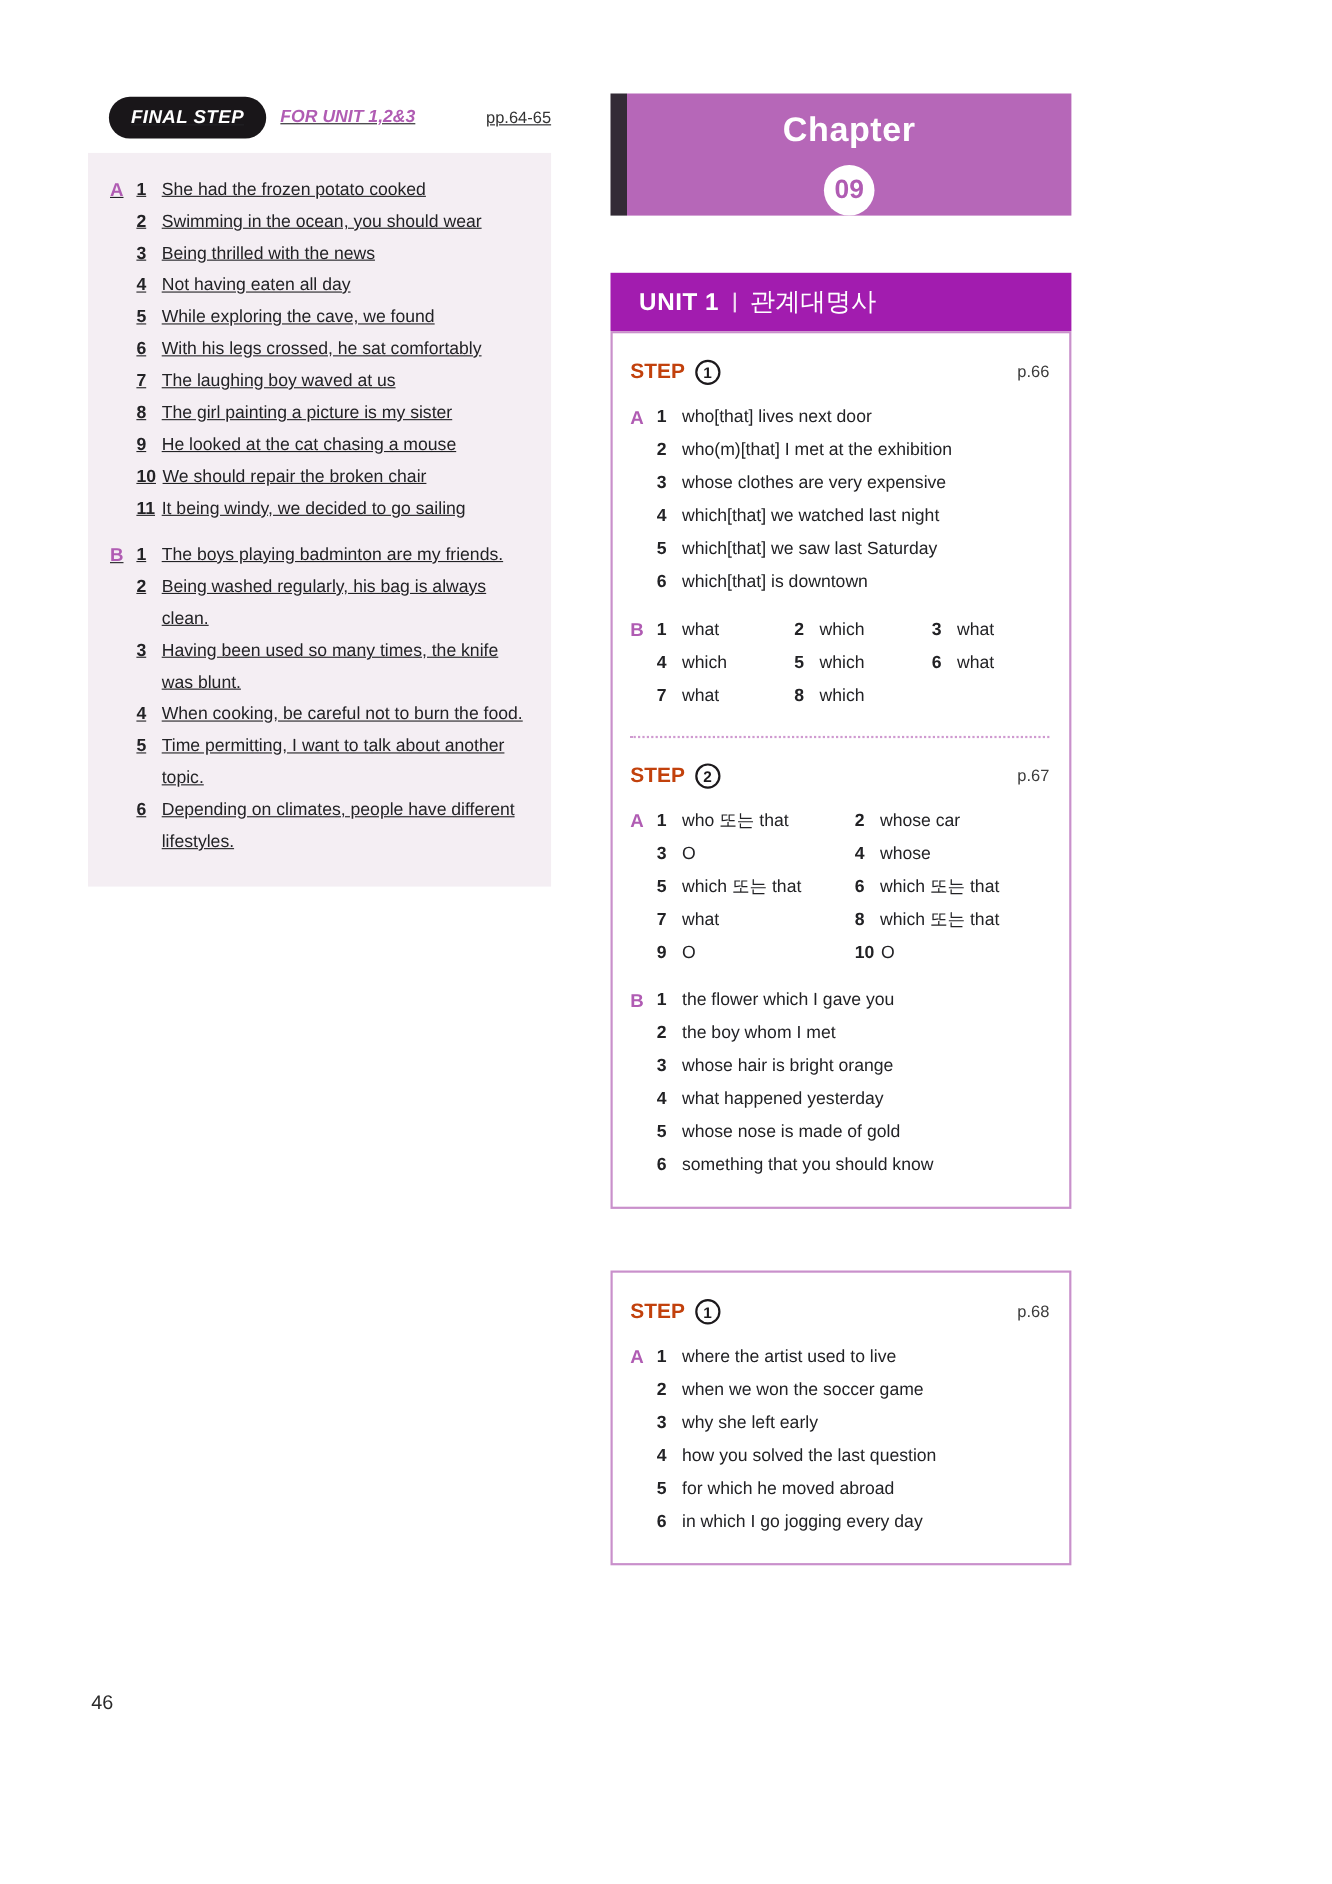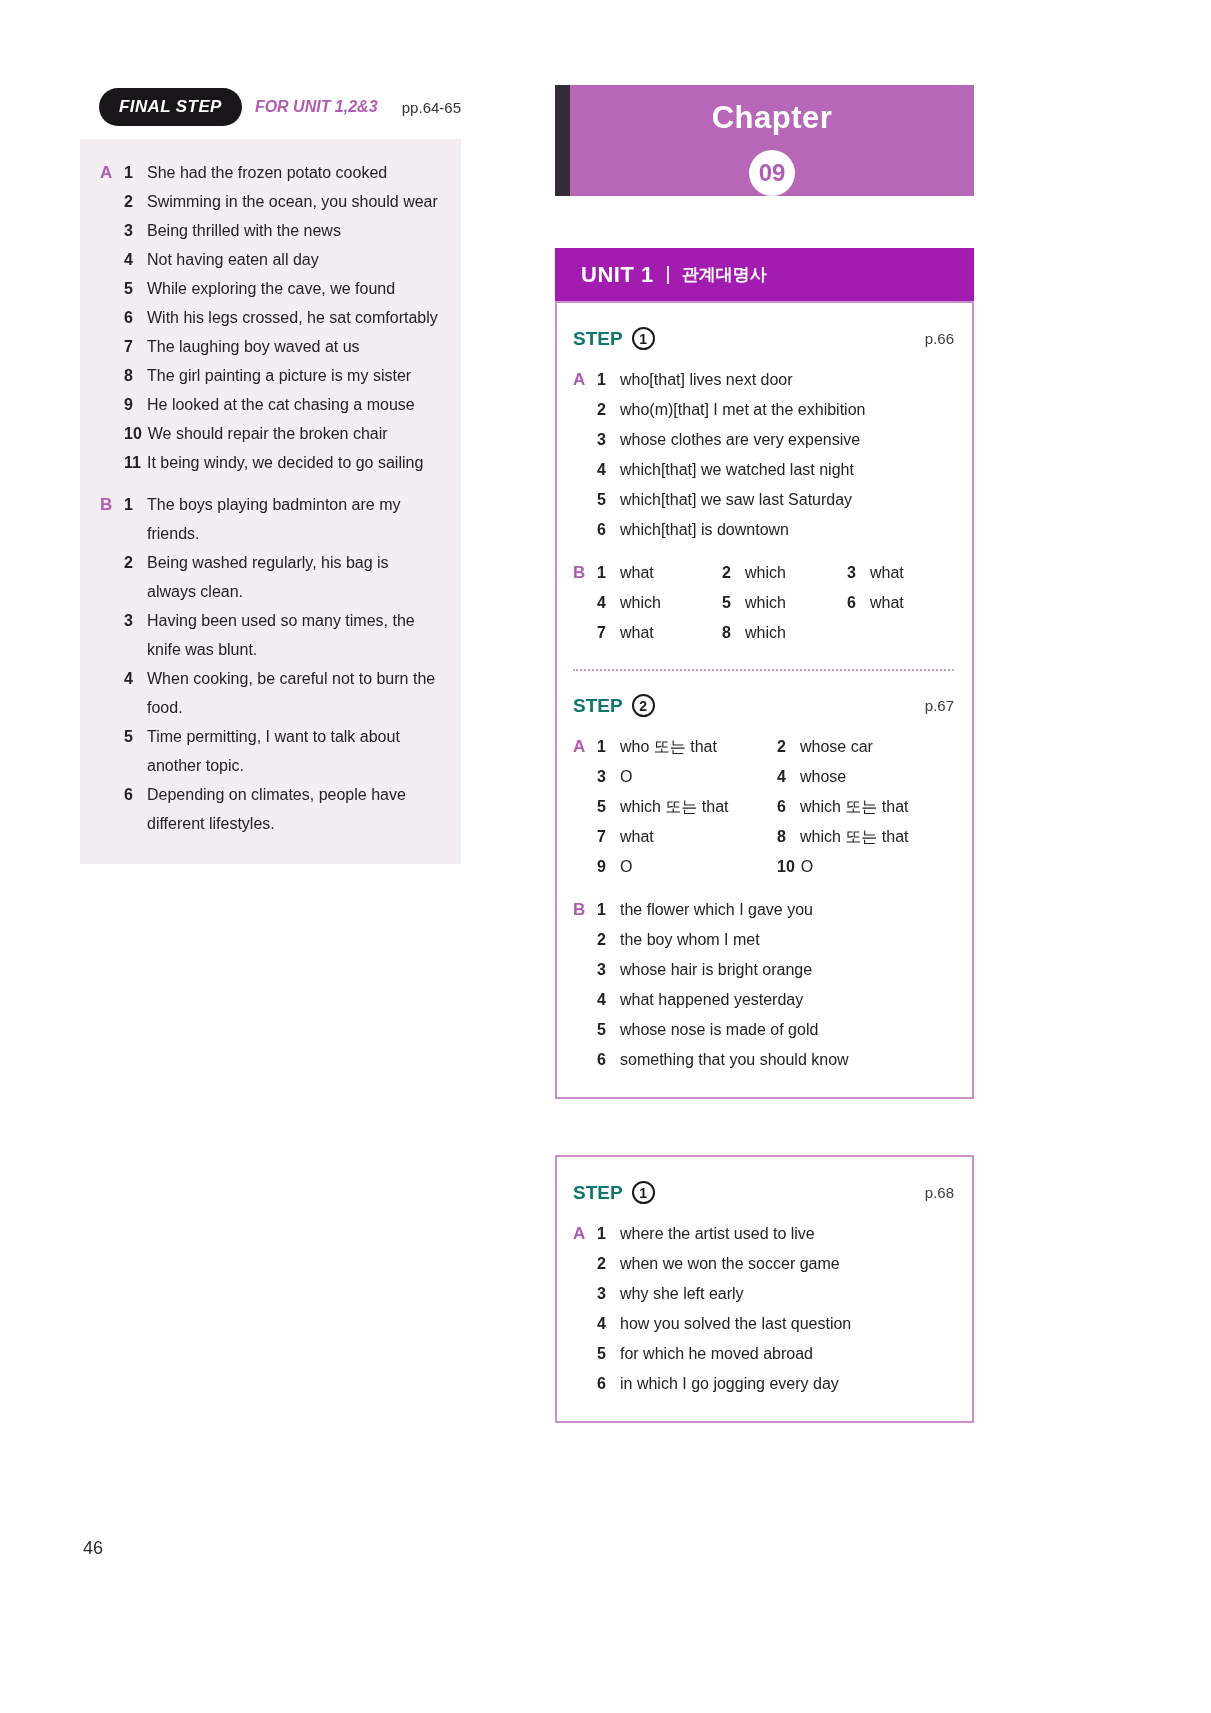--- a/index.html
+++ b/index.html
@@ -3,21 +3,21 @@
 <meta charset="utf-8">
 <style>
   * { margin:0; padding:0; box-sizing:border-box; }
   html,body { background:#ffffff; }
   body {
     width:1211px; height:1713px; position:relative;
     font-family:"Liberation Sans", sans-serif;
     color:#222225;
   }
   
-  .left-col { position:absolute; left:80px; top:88px; width:381px; }
+  .left-col { position:absolute; left:80px; top:88px; width:421px;text-decoration:underline; }
   .fs-header { display:flex; align-items:center; margin-bottom:13px; padding-left:19px; }
   .badge {
     background:#191619; color:#fff; font-weight:bold; font-style:italic;
     font-size:17px; padding:9px 20px; border-radius:24px; letter-spacing:.4px;
     white-space:nowrap;
   }
   .fs-sub { color:#b05cb3; font-style:italic; font-weight:bold; font-size:16px; margin-left:13px; white-space:nowrap; }
   .fs-pages { margin-left:auto; font-size:15px; color:#333; }
   .answer-box { background:#f4eef3; padding:19px 20px 26px 20px; }
 
@@ -47,27 +47,27 @@
   .chapter-title { font-size:25px; font-weight:bold; margin-top:4px; }
 
   .unit { margin-top:52px; }
   .unit + .unit { margin-top:56px; }
   .unit-bar {
     background:#a21caf; height:53px; display:flex; align-items:center;
     padding:0 26px; color:#fff;
   }
   .unit-title { font-size:22px; font-weight:800; letter-spacing:.5px; }
   .unit-sep { width:2px; height:18px; background:rgba(255,255,255,.85); margin:0 13px; }
-  .unit-sub { font-size:17px; font-weight:bold; }
+  .unit-sub { font-size:23px; font-weight:normal; }
 
   .step-box { border:2px solid #c990cb; background:#fff; padding:24px 18px 22px 16px; }
   .step-box .ans-row { line-height:30px; }
   .step-box .sec-label { line-height:30px; }
   .step-header { display:flex; align-items:center; margin-bottom:15px; }
-  .step-label { font-size:19px; font-weight:800; color:#0f766e; }
+  .step-label { font-size:19px; font-weight:800; color:#c2410c; }
   .step-circle {
     width:23px; height:23px; border:2px solid #1c191c; border-radius:50%;
     display:flex; align-items:center; justify-content:center;
     font-size:14px; font-weight:bold; margin-left:9px; color:#1c191c;
   }
   .step-page { margin-left:auto; font-size:15px; color:#3c3c3c; }
   .dotted-sep { border-top:2px dotted #cf9ad0; margin:21px 0 23px 0; }
 
   .page-num { position:absolute; left:83px; top:1538px; font-size:18px; color:#2a2a2a; }
 </style>

